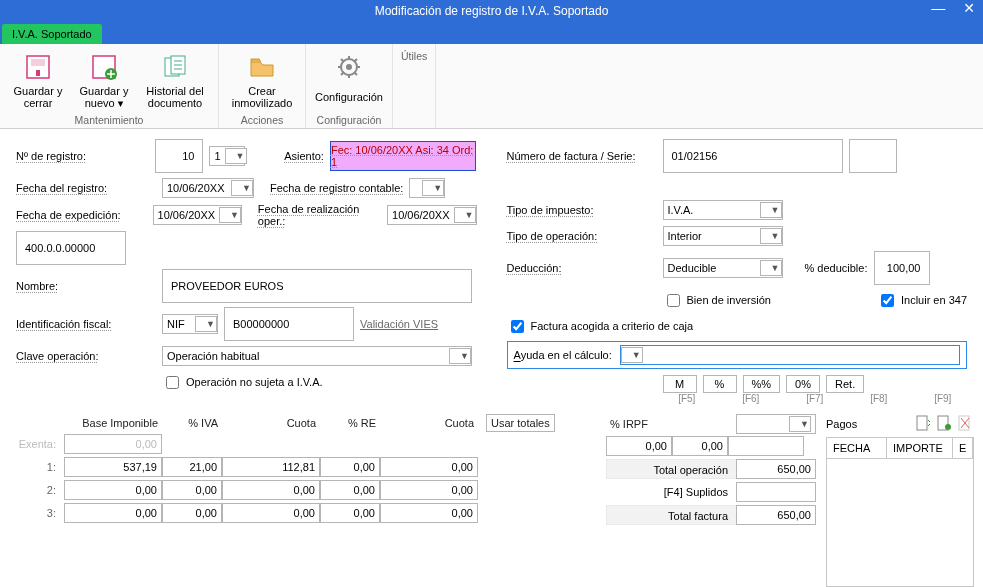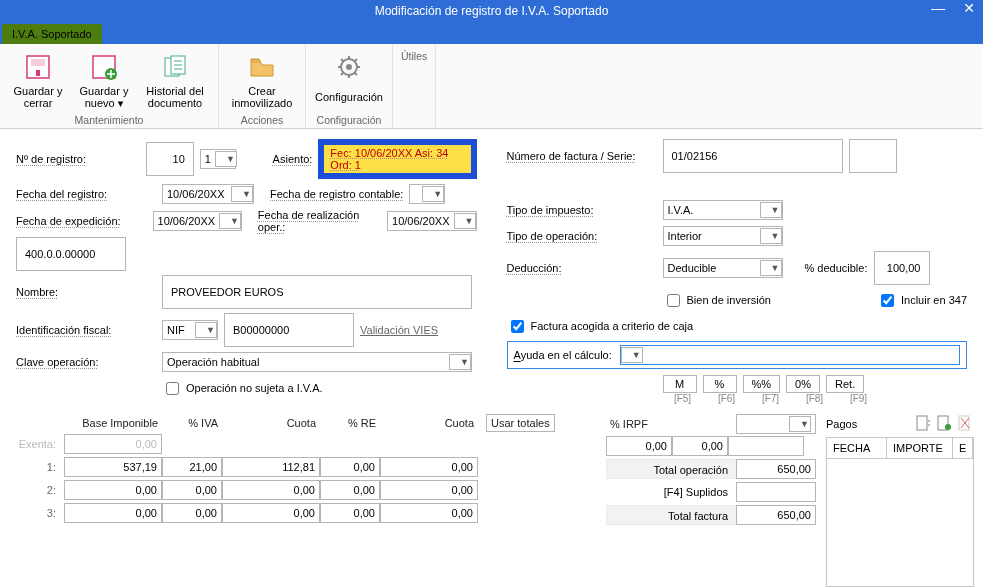--- a/index.html
+++ b/index.html
@@ -2,50 +2,50 @@
 <html><head>
 <meta charset="utf-8">
 <style>
   * { box-sizing: border-box; font-family: "Segoe UI", Tahoma, sans-serif; font-size: 11px; }
   body { margin: 0; background: #fff; width: 983px; }
   .titlebar { background: #2e6cd6; color: #fff; height: 22px; display:flex; align-items:center; justify-content:center; position:relative; }
   .titlebar-title { font-size:12px; }
   .titlebar-btn { position:absolute; right:4px; top:0; display:flex; gap:10px; color:#fff; }
   .titlebar-btn span { cursor:pointer; font-size:14px; padding:0 4px;}
   .tabstrip { background:#2e6cd6; padding:0 0 0 0; }
-  .tab { display:inline-block; background:#4d7c0f; color:#000; padding:4px 10px; border-top-left-radius:2px; border-top-right-radius:2px; margin-left:2px; margin-top:2px;}
+  .tab { display:inline-block; background:#22c55e; color:#000; padding:4px 10px; border-top-left-radius:2px; border-top-right-radius:2px; margin-left:2px; margin-top:2px;}
   .ribbon { display:flex; border-bottom:1px solid #d0d0d0; background:#fafafa; }
   .ribbon-group { display:flex; flex-direction:column; align-items:center; border-right:1px solid #e4e4e4; padding:4px 8px 2px 8px; }
   .ribbon-items { display:flex; gap:6px; }
   .ribbon-item { display:flex; flex-direction:column; align-items:center; text-align:center; width:60px; padding:2px; border:1px solid transparent; border-radius:2px; cursor:pointer; }
   .ribbon-item.wide{ width:70px;}
   .ribbon-icon { width:32px; height:32px; display:flex; align-items:center; justify-content:center; }
   .ribbon-label { line-height:12px; margin-top:2px; height:24px; display:flex; align-items:center; justify-content:center; }
   .ribbon-group-title { color:#666; margin-top:2px; font-size:10.5px; }
   .form-area { padding:10px 16px 6px 16px; }
   .cols { display:flex; gap:30px; }
   .col-left, .col-right { flex:1; }
   .fld-row { display:flex; align-items:center; margin-bottom:4px; min-height:22px; gap:6px; }
   .fld-label { width:140px; text-decoration:underline dotted #999; text-decoration-skip-ink:none; text-underline-offset:2px;}
   .fld-label.short { width:auto; }
   input.box, select.box { border:1px solid #b5b5b5; height:34px; padding:0 8px; background:#fff; }
   input.box.right { text-align:right; }
   .dropdown { display:flex; border:1px solid #b5b5b5; height:20px; background:#fff; align-items:center; }
   .dropdown span.val { flex:1; padding:0 4px; }
   .dropdown span.btn { width:16px; text-align:center; border-left:1px solid #b5b5b5; cursor:pointer; color:#555; font-size:9px; }
-  .asiento-box { border:6px solid #1d4ed8; padding:2px 6px; color:#b00; background:#fde047; display:inline-block; }
+  .asiento-box { border:1px solid #1d4ed8; padding:2px 0; color:#b00; background:#f0abfc; display:inline-block; }
   .asiento-box u{ text-decoration: underline dotted #b88; color:#b00;}
   .link { color:#6a6a6a; text-decoration:underline; cursor:pointer;}
   .cb { display:flex; align-items:center; gap:4px; }
   .hl-group { border:1px solid #2e8ae6; padding:3px 6px; display:flex; align-items:center; gap:8px; }
   .hl-group .dropdown{ border-color:#2e8ae6;}
   .mini-btns { display:flex; gap:6px; margin-top:6px; margin-left:156px;}
   .mini-btn { border:1px solid #b5b5b5; padding:2px 8px; background:#fff; cursor:pointer; min-width:34px; text-align:center;}
   .mini-hint { color:#888; font-size:10px; text-align:center; min-width:34px; margin:0 3px;}
-  .mini-hints { display:flex; gap:4px; margin-left:156px;}
+  .mini-hints { display:flex; gap:24px; margin-left:156px;justify-content:center;}
   .grid-section { display:flex; gap:10px; padding:4px 16px 0 16px; align-items:flex-start;}
   .grid-left { flex:0 0 580px; }
   .grid-mid  { flex:0 0 210px; }
   .grid-right{ flex:1; }
   .grid-head { display:flex; font-weight:400; color:#222; margin-bottom:2px; align-items:center;}
   .grid-head > div { padding:2px 4px; }
   .c-lbl{ width:48px; text-align:right; padding-right:8px; color:#666;}
   .c-base{ width:98px;} .c-piva{width:60px;} .c-cuota{width:98px;} .c-pre{width:60px;} .c-cuota2{width:98px;}
   .grow{ text-align:right;}
   .grid-row { display:flex; margin-bottom:3px; align-items:center;}

